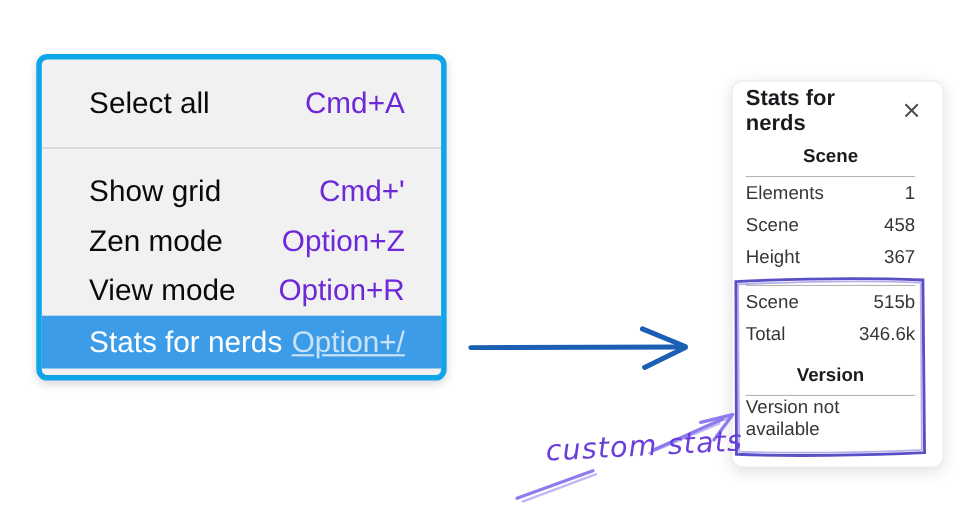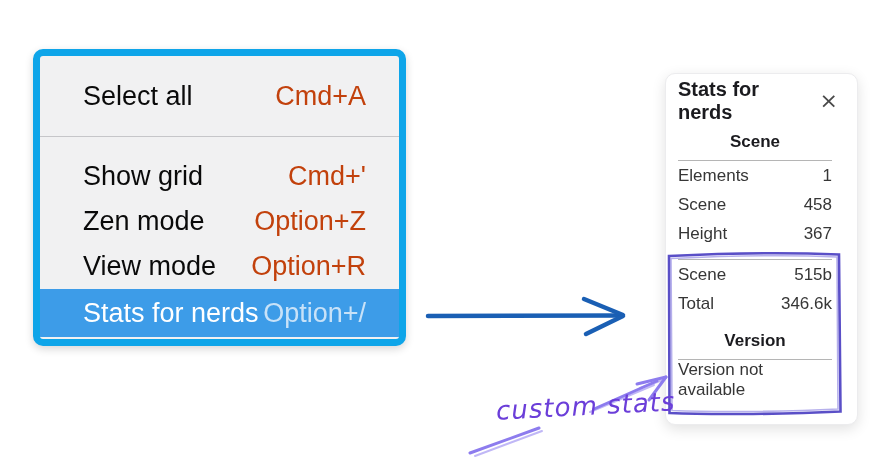--- a/index.html
+++ b/index.html
@@ -4,37 +4,37 @@
 <style>
   html,body{margin:0;padding:0;background:#ffffff;}
   .canvas{
     position:relative;width:873px;height:461px;background:#ffffff;overflow:hidden;
     font-family:"Liberation Sans", sans-serif;
   }
 
   
   .context-menu{
     position:absolute;left:33px;top:49px;width:373px;height:297px;
-    background:#f1f1f2;border:7px solid #0ea5e9;border-radius:10px;
+    background:#f1f1f2;border:5px solid #0ea5e9;border-radius:10px;
     box-shadow:0 3px 9px rgba(0,0,0,.16);
     box-sizing:border-box;overflow:hidden;
   }
   .menu-row{
     display:flex;justify-content:space-between;align-items:center;
     padding:0 33px 0 43px;font-size:27px;color:#0a0a0a;cursor:default;
   }
-  .menu-row .shortcut{color:#c2410c;}
+  .menu-row .shortcut{color:#6d28d9;}
   .row-selectall{height:80px;}
   .menu-divider{border-top:1px solid #c6c6c9;height:0;}
   .menu-group2{padding-top:17px;text-align:center;}
   .menu-group2 .menu-row{height:45px;}
   .menu-row.highlighted{
     height:48px;background:#3d9ce8;color:#ffffff;
   }
-  .menu-row.highlighted .shortcut{color:#c8e2f8;}
+  .menu-row.highlighted .shortcut{color:#c8e2f8;text-decoration:underline;}
 
   
   .stats-panel{
     position:absolute;left:665px;top:73px;width:193px;height:352px;
     background:#ffffff;border:1px solid #ececee;border-radius:10px;
     box-shadow:0 4px 14px rgba(0,0,0,.12);
     box-sizing:border-box;padding:14px 25px 0 12px;
     color:#363636;font-size:17px;
   }
   .panel-header{display:flex;justify-content:space-between;align-items:center;height:26px;}

